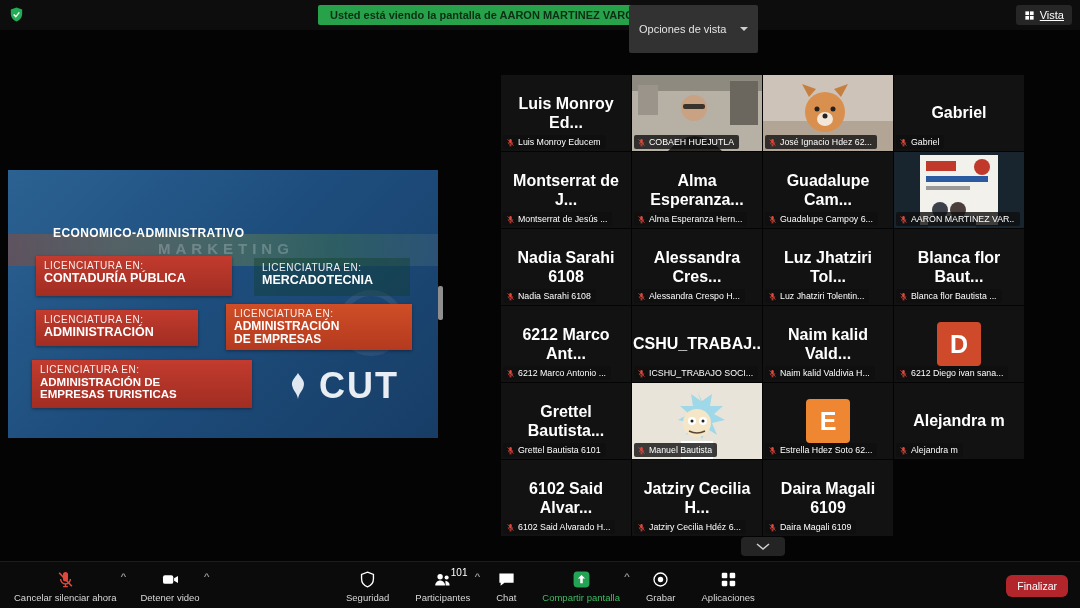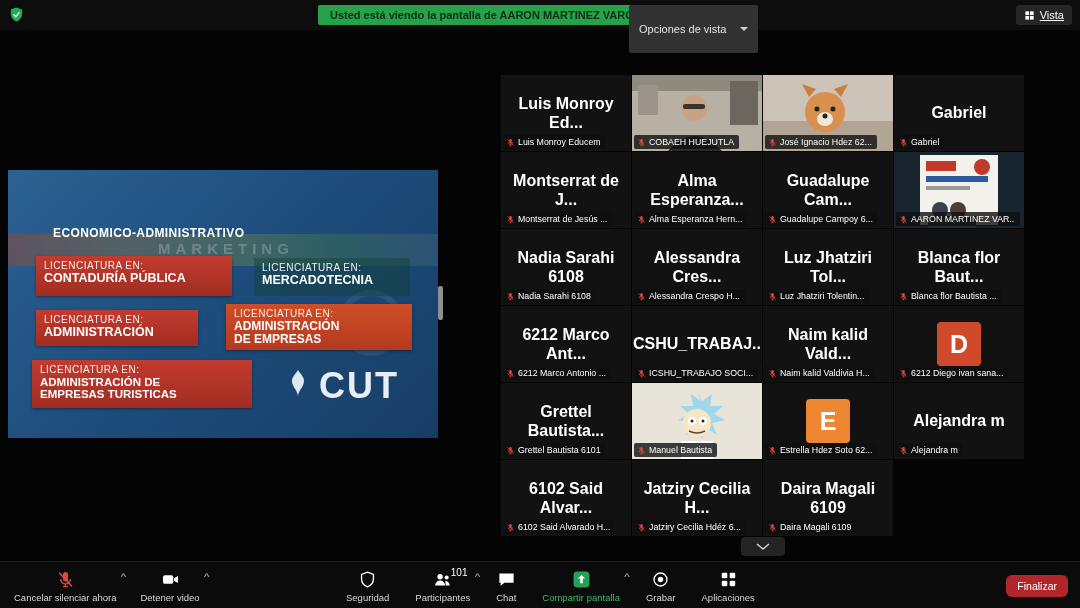--- a/index.html
+++ b/index.html
@@ -32,21 +32,21 @@
        background:linear-gradient(180deg,#c23b2e,#a12d22);box-shadow:0 1px 3px rgba(0,0,0,.4);}
   .bar .pre{font-size:10px;letter-spacing:.5px;opacity:.92;}
   .bar .prog{font-size:12.5px;font-weight:800;line-height:1.08;margin-top:1px;}
   .b1{left:28px;top:86px;width:196px;height:40px;}
   .bmerca{left:246px;top:88px;width:156px;height:38px;background:rgba(16,60,40,.38);box-shadow:none;}
   .b2{left:28px;top:140px;width:162px;height:36px;}
   .b3{left:218px;top:134px;width:186px;height:46px;background:linear-gradient(180deg,#cf4e27,#b4391e);}
   .b3 .prog{max-width:125px;font-size:12px;}
   .b4{left:24px;top:190px;width:220px;height:48px;}
   .b4 .prog{max-width:158px;font-size:11.5px;}
-  .cut{position:absolute;left:278px;top:198px;display:flex;gap:9px;}
+  .cut{position:absolute;left:278px;top:198px;display:flex;align-items:center;gap:9px;}
   .cut .emblem svg{width:24px;height:30px;display:block;}
   .cut-text{font-size:36px;font-weight:800;color:#e9eef5;letter-spacing:2px;line-height:1;}
   .deco-ring{position:absolute;right:34px;top:120px;width:54px;height:54px;border:6px solid rgba(255,255,255,.07);border-radius:50%;}
   .handle{position:absolute;left:438px;top:286px;width:5px;height:34px;background:#8f8f8f;border-radius:2px;cursor:col-resize;}
 
   
   .grid{position:absolute;left:501px;top:75px;width:523px;display:grid;
         grid-template-columns:repeat(4,130px);grid-auto-rows:76px;gap:1px;}
   .tile{position:relative;background:#121212;overflow:hidden;cursor:pointer;}
   .tile.hl{outline:2px solid #b4dd3b;outline-offset:-2px;z-index:2;}

